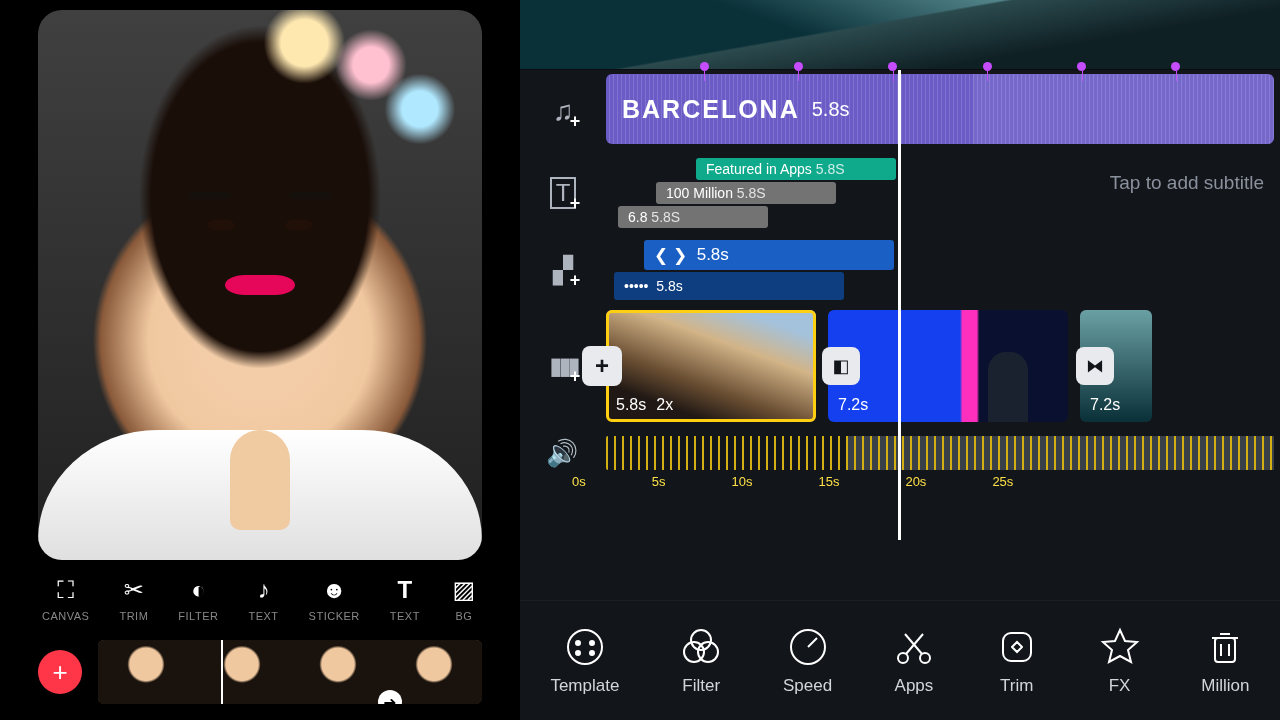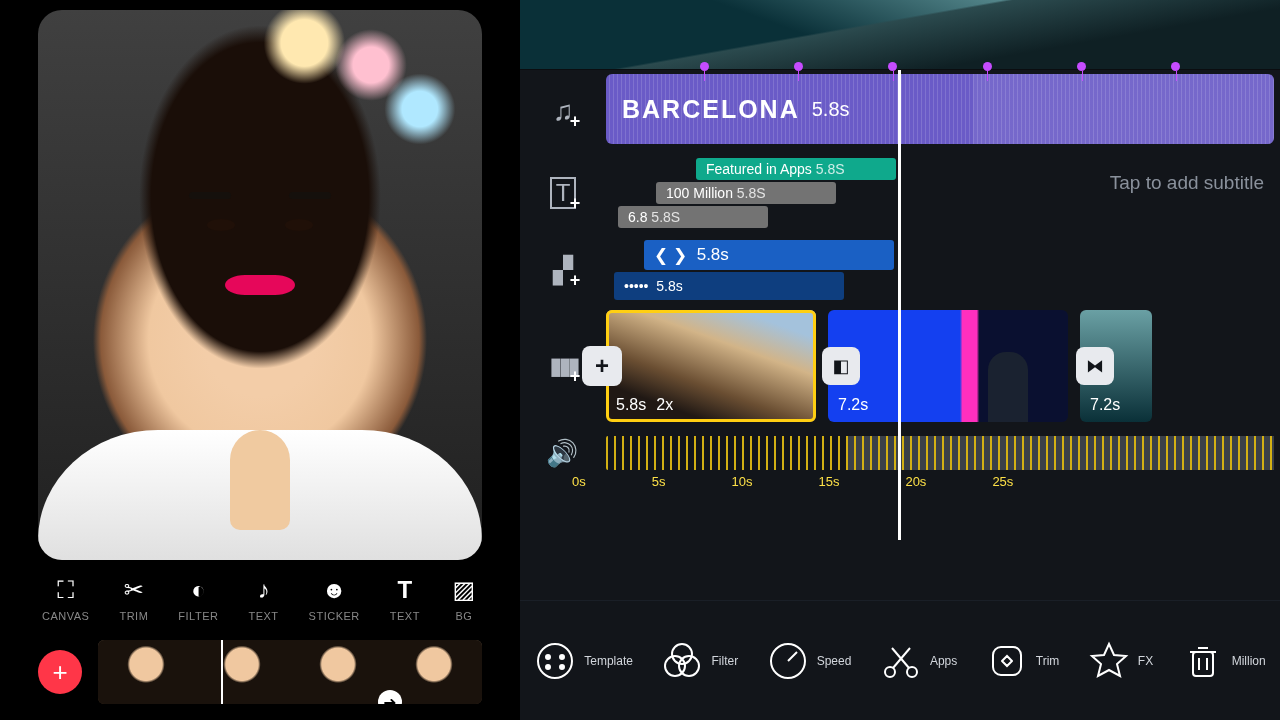--- a/index.html
+++ b/index.html
@@ -118,22 +118,22 @@
            background: repeating-linear-gradient(90deg, transparent 0 2px, #3a4048 2px 8px);
            left:36%; }
   .timestamps { display:flex; gap:66px; padding-left:52px; font-size:13px; color:#fde047; margin-top:-6px; }
 
   
   .playhead { position:absolute; left:378px; top:70px; bottom:180px; width:3px; background:#fff; z-index:10; }
 
   
   .actions { height:120px; display:flex; justify-content:space-around; align-items:center;
              border-top:1px solid #1a1f27; }
-  .action { display:flex; flex-direction:row; align-items:center; gap:8px; color:#d2d6dc;
-            font-size:12px; cursor:pointer; }
+  .action { display:flex; flex-direction:column; align-items:center; gap:8px; color:#d2d6dc;
+            font-size:17px; cursor:pointer; }
   .action svg, .action .glyph { width:42px; height:42px; stroke:#fff; stroke-width:2; fill:none; }
 
 </style>
 </head>
 <body>
 
 <div class="app">
 
   <div class="left">
     <div class="preview">

